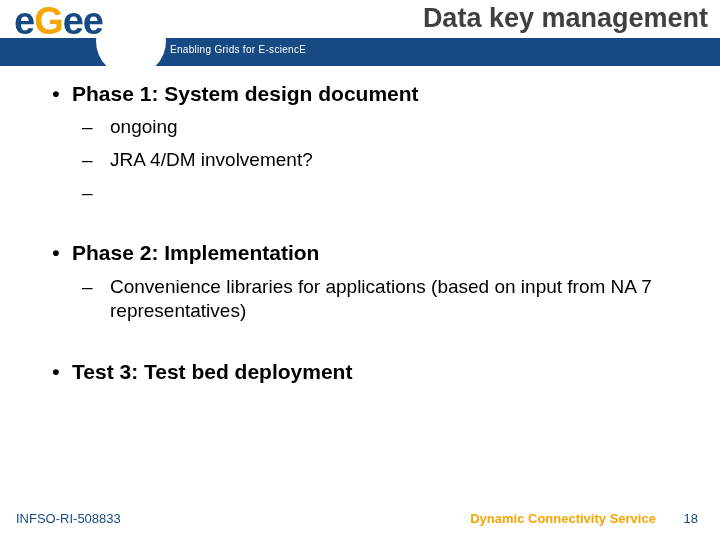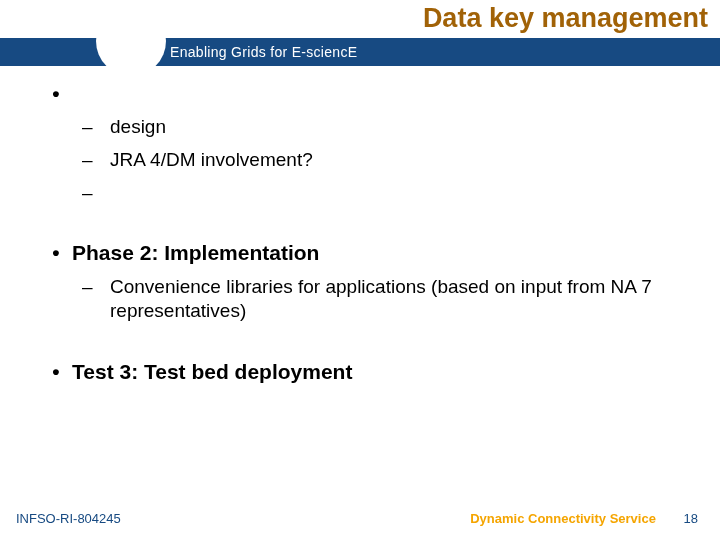--- a/index.html
+++ b/index.html
@@ -23,21 +23,21 @@
     width: 100%;
     height: 28px;
     background: #174a82;
   }
   .title {
     position: absolute;
     right: 12px;
     top: 3px;
     font-size: 27px;
     font-weight: bold;
-    color: #a16207;
+    color: #404040;
   }
   .logo-wrap {
     position: absolute;
     left: 8px;
     top: 0px;
     width: 160px;
     height: 64px;
   }
   .logo-circle {
     position: absolute;
@@ -55,21 +55,21 @@
     font-size: 38px;
     font-weight: bold;
     letter-spacing: -1px;
   }
   .logo-text .le { color: #174a82; }
   .logo-text .lg { color: #f5a500; }
   .tagline {
     position: absolute;
     left: 170px;
     top: 44px;
-    font-size: 14px;
+    font-size: 10px;
     color: #fff;
     letter-spacing: 0.3px;
   }
   .content {
     position: absolute;
     left: 40px;
     top: 80px;
     right: 30px;
   }
   .bullet-row {
@@ -98,33 +98,37 @@
   .footer-num { color: #174a82; font-weight: normal; margin-left: 24px; }
 </style>
 </head>
 <body>
 
 <div class="header">
   <div class="header-band"></div>
   <div class="title">Data key management</div>
   <div class="logo-wrap">
     <div class="logo-circle"></div>
+    <div class="logo-text">
+      <span class="le">e</span><span class="lg">G</span><span class="le">e</span><span class="le">e</span>
+    </div>
   </div>
   <div class="tagline">Enabling Grids for E-sciencE</div>
 </div>
 
 <div class="content">
 
   <div class="group">
     <div class="bullet-row b1">
       <div class="dot">•</div>
+      <div>Phase 1: System design document</div>
     </div>
     <div class="bullet-row b2">
       <div class="dash">–</div>
-      <div>design</div>
+      <div>ongoing</div>
     </div>
     <div class="bullet-row b2">
       <div class="dash">–</div>
       <div>JRA 4/DM involvement?</div>
     </div>
     <div class="bullet-row b2">
       <div class="dash">–</div>
     </div>
   </div>
 
@@ -142,18 +146,18 @@
   <div class="group">
     <div class="bullet-row b1">
       <div class="dot">•</div>
       <div>Test 3: Test bed deployment</div>
     </div>
   </div>
 
 </div>
 
 <div class="footer">
-  <div class="footer-left">INFSO-RI-804245</div>
+  <div class="footer-left">INFSO-RI-508833</div>
   <div>
     <span class="footer-right">Dynamic Connectivity Service</span>
     <span class="footer-num">18</span>
   </div>
 </div>
 
 </body></html>

